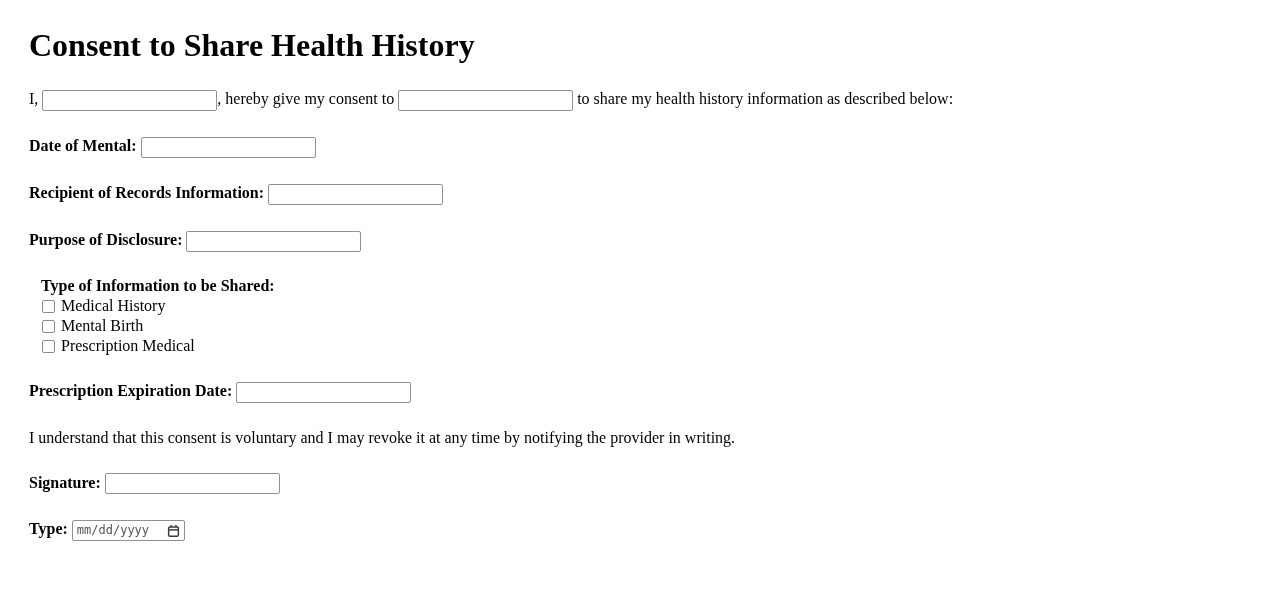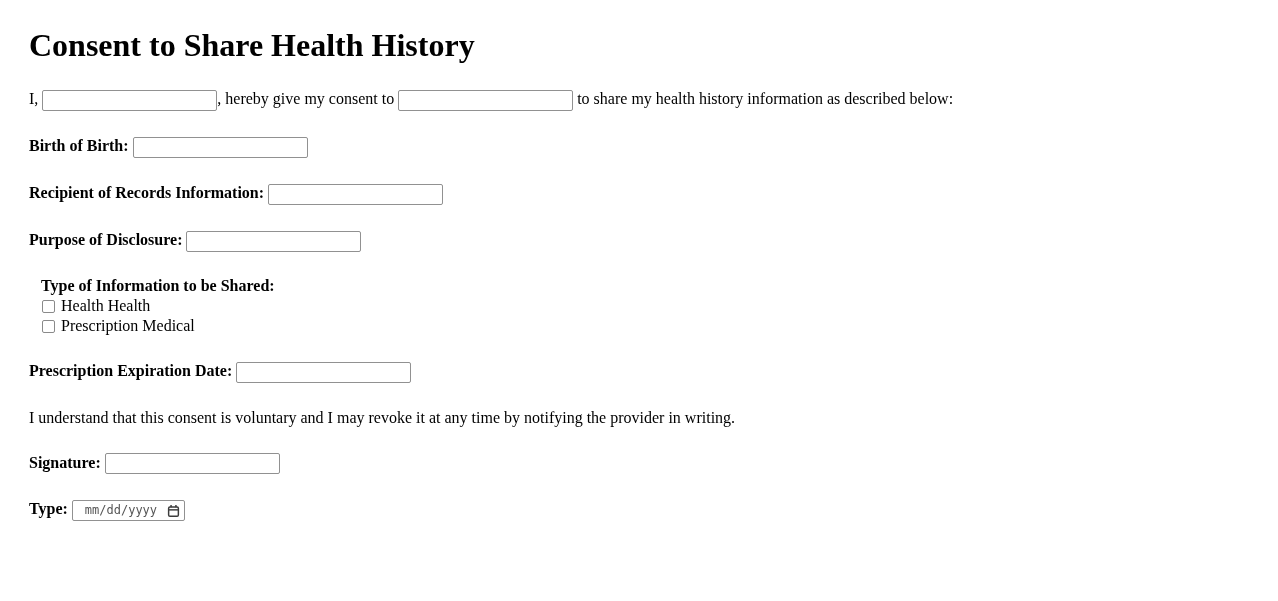--- a/index.html
+++ b/index.html
@@ -51,21 +51,21 @@
   }
   .date-widget {
     display: inline-flex;
     align-items: center;
     justify-content: space-between;
     width: 113px;
     height: 21px;
     border: 1px solid #919191;
     border-radius: 2px;
     background: #ffffff;
-    padding: 0 4px 0 12px;
+    padding: 0 4px 0 4px;
     vertical-align: middle;
     cursor: default;
   }
   .date-placeholder {
     font-family: "DejaVu Sans Mono", monospace;
     font-size: 12px;
     color: #555555;
     letter-spacing: 0px;
     white-space: nowrap;
   }
@@ -74,33 +74,36 @@
 </head>
 <body>
 
 <h1 class="page-title">Consent to Share Health History</h1>
 
 <p class="row"><span>I,</span>
 <input type="text" value="" style=""><span>, hereby give my consent to</span>
 <input type="text" value="" style="">
 <span>to share my health history information as described below:</span></p>
 
-<p class="row"><b>Birth of Birth:</b>
+<p class="row"><b>Date of Mental:</b>
 <input type="text" value="" style=""></p>
 
 <p class="row"><b>Recipient of Records Information:</b>
 <input type="text" value="" style=""></p>
 
 <p class="row"><b>Purpose of Disclosure:</b>
 <input type="text" value="" style=""></p>
 
 <div class="checkbox-block">
   <div class="checkbox-header">Type of Information to be Shared:</div>
   <div class="checkbox-line">
-    <input type="checkbox" style=""><span>Health Health</span>
+    <input type="checkbox" style=""><span>Medical History</span>
+  </div>
+  <div class="checkbox-line">
+    <input type="checkbox" style=""><span>Mental Birth</span>
   </div>
   <div class="checkbox-line">
     <input type="checkbox" style=""><span>Prescription Medical</span>
   </div>
 </div>
 
 <p class="row"><b>Prescription Expiration Date:</b>
 <input type="text" value="" style=""></p>
 
 <p class="row">I understand that this consent is voluntary and I may revoke it at any time by notifying the provider in writing.</p>

